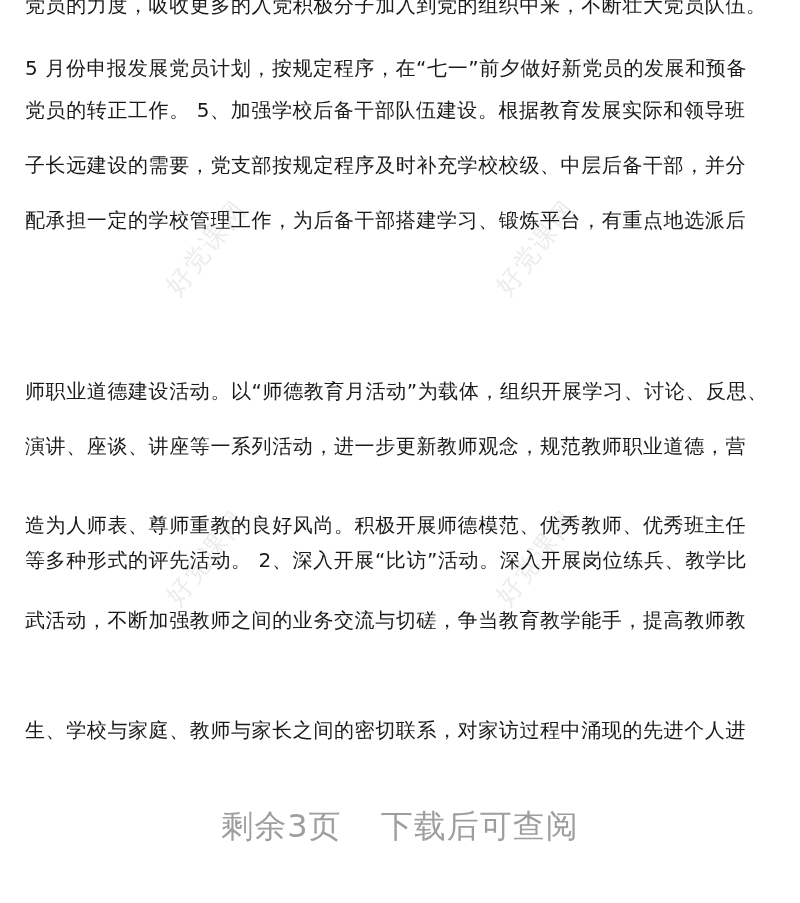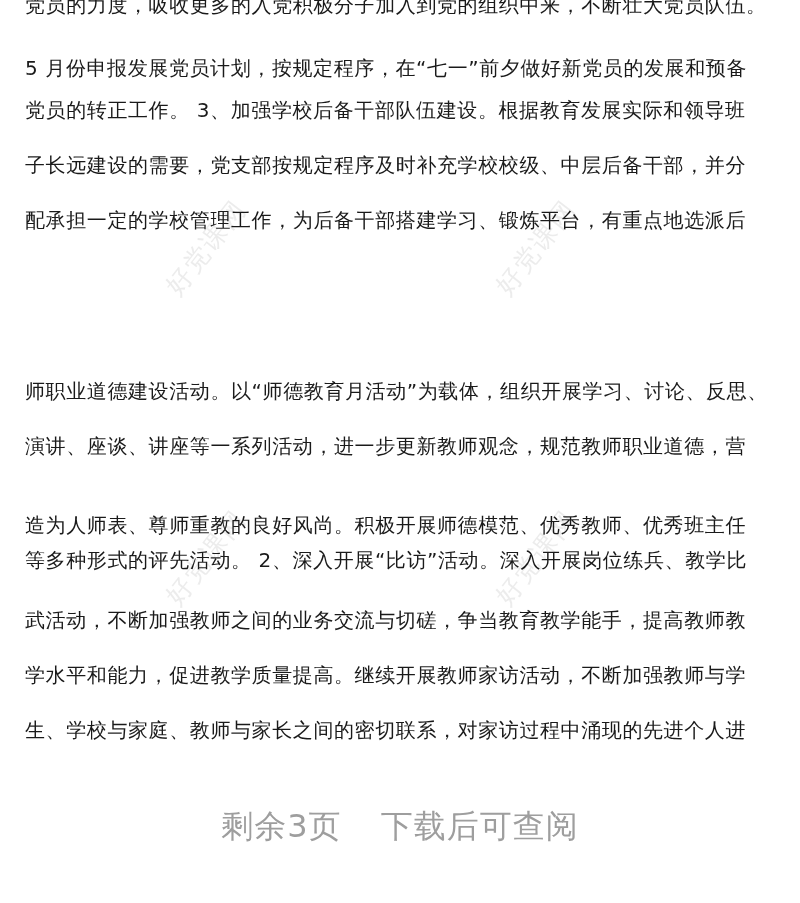--- a/index.html
+++ b/index.html
@@ -18,28 +18,27 @@
 <body>
 
 <div class="page">
   <div class="wm" style="left:150px;top:230px;">好党课网</div>
   <div class="wm" style="left:480px;top:230px;">好党课网</div>
   <div class="wm" style="left:150px;top:540px;">好党课网</div>
   <div class="wm" style="left:480px;top:540px;">好党课网</div>
 
   <div class="line" style="top:-10px;">党员的力度，吸收更多的入党积极分子加入到党的组织中来，不断壮大党员队伍。</div>
   <div class="line" style="top:40px;margin-top:13px;">5 月份申报发展党员计划，按规定程序，在“七一”前夕做好新党员的发展和预备</div>
-  <div class="line" style="top:95px;">党员的转正工作。 3、加强学校后备干部队伍建设。根据教育发展实际和领导班</div>
+  <div class="line" style="top:95px;">党员的转正工作。 5、加强学校后备干部队伍建设。根据教育发展实际和领导班</div>
   <div class="line" style="top:150px;">子长远建设的需要，党支部按规定程序及时补充学校校级、中层后备干部，并分</div>
   <div class="line" style="top:205px;">配承担一定的学校管理工作，为后备干部搭建学习、锻炼平台，有重点地选派后</div>
   <div class="line" style="top:376px;">师职业道德建设活动。以“师德教育月活动”为载体，组织开展学习、讨论、反思、</div>
   <div class="line" style="top:431px;">演讲、座谈、讲座等一系列活动，进一步更新教师观念，规范教师职业道德，营</div>
   <div class="line" style="top:510px;">造为人师表、尊师重教的良好风尚。积极开展师德模范、优秀教师、优秀班主任</div>
   <div class="line" style="top:545px;">等多种形式的评先活动。 2、深入开展“比访”活动。深入开展岗位练兵、教学比</div>
   <div class="line" style="top:605px;">武活动，不断加强教师之间的业务交流与切磋，争当教育教学能手，提高教师教</div>
-  <div class="line" style="top:660px;">学水平和能力，促进教学质量提高。继续开展教师家访活动，不断加强教师与学</div>
   <div class="line" style="top:715px;">生、学校与家庭、教师与家长之间的密切联系，对家访过程中涌现的先进个人进</div>
 
   <div class="more">
     <span>剩余3页</span>
     <span>下载后可查阅</span>
   </div>
 </div>
 
 </body></html>

